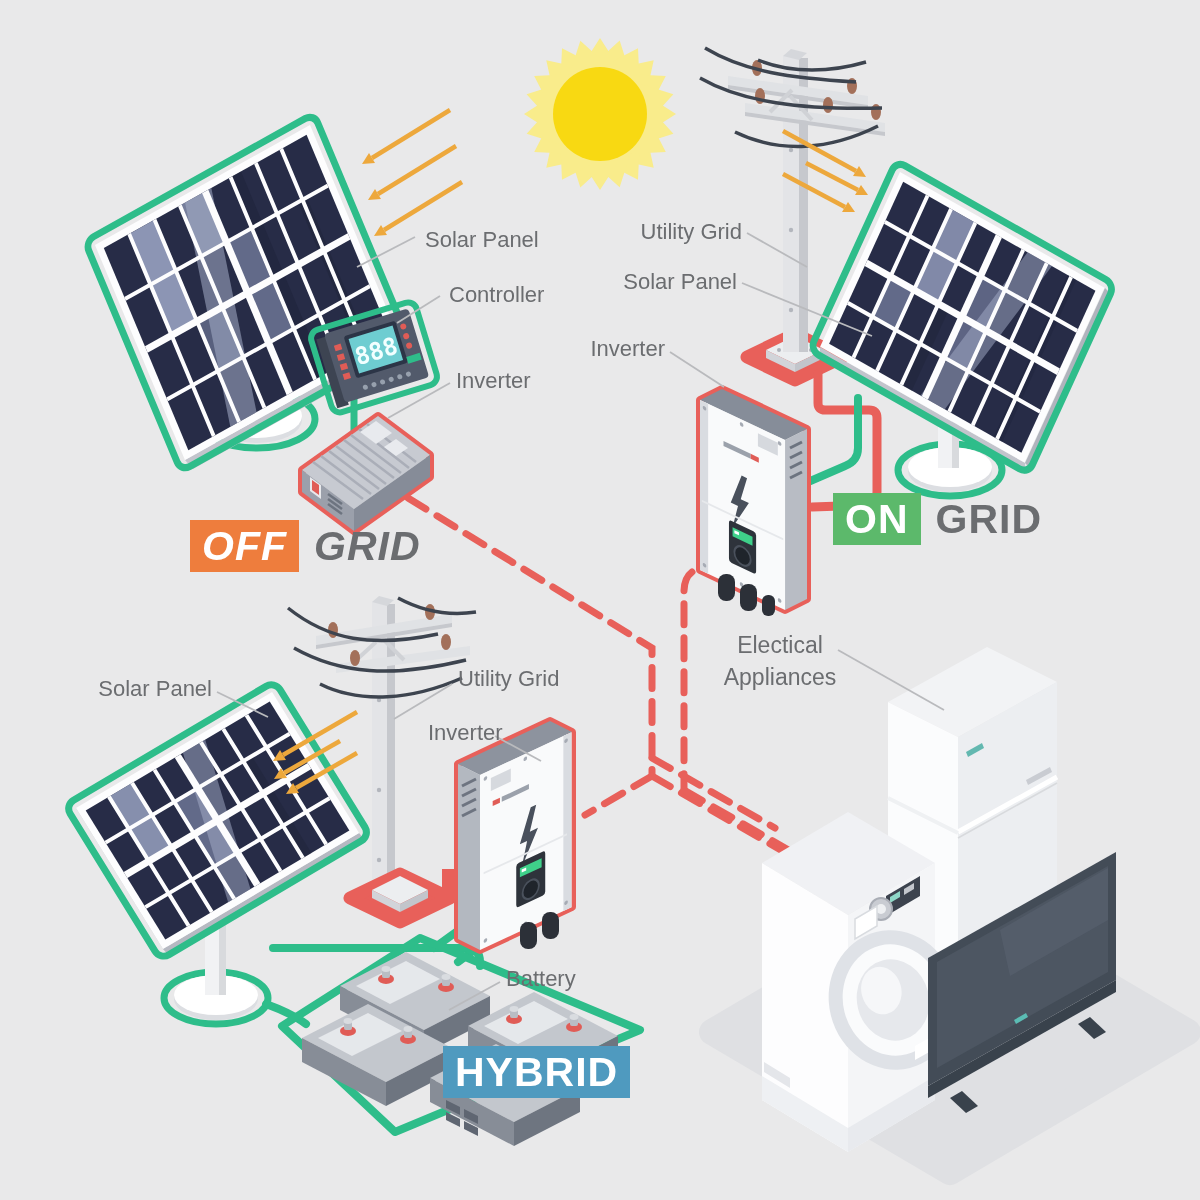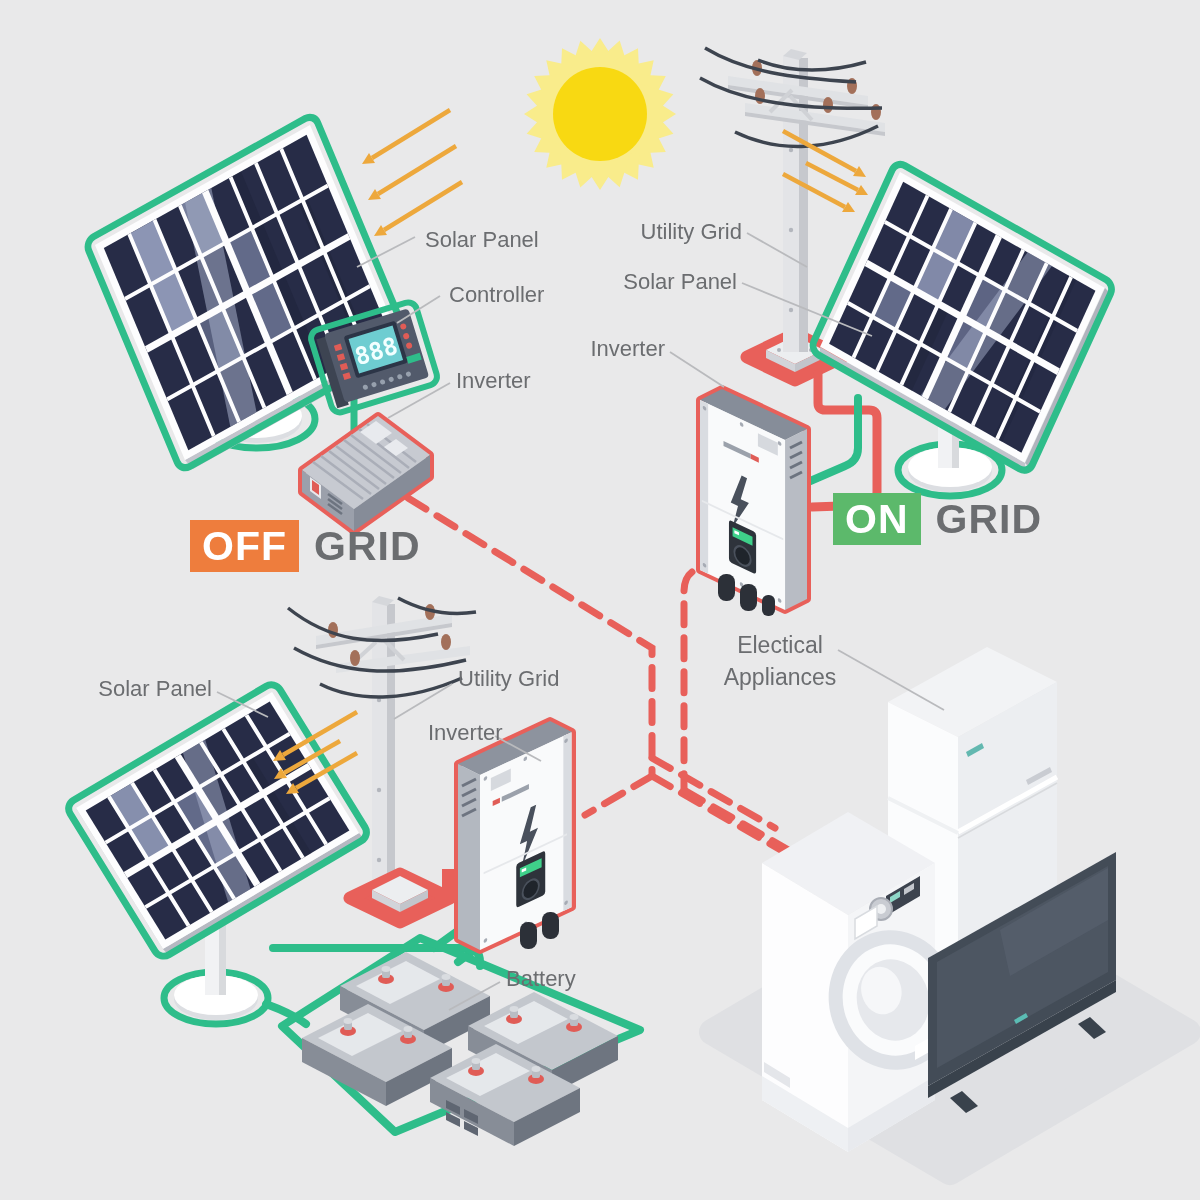--- a/index.html
+++ b/index.html
@@ -507,21 +507,24 @@
 
     <line class="leader" x1="500" y1="982" x2="449" y2="1010"></line>
     <text class="lbl" x="506" y="986">Battery</text>
 
     <line class="leader" x1="838" y1="650" x2="944" y2="710"></line>
     <text class="lbl2" x="780" y="653" text-anchor="middle">Electical</text>
     <text class="lbl2" x="780" y="685" text-anchor="middle">Appliances</text>
   </g>
 </svg>
 
-<div class="badge" id="badge-offgrid" style="left:190px;top:520px;">
+<div class="badge" id="badge-offgrid" style="left:190px;top:520px;font-style:italic;">
   <span class="box">OFF</span>
   <span class="suffix">GRID</span>
 </div>
 <div class="badge" id="badge-ongrid" style="left:833px;top:493px;">
   <span class="box">ON</span>
   <span class="suffix">GRID</span>
 </div>
+<div class="badge" id="badge-hybrid" style="left:443px;top:1046px;">
+  <span class="box">HYBRID</span>
 </div>
+</div>
 
 </body></html>

